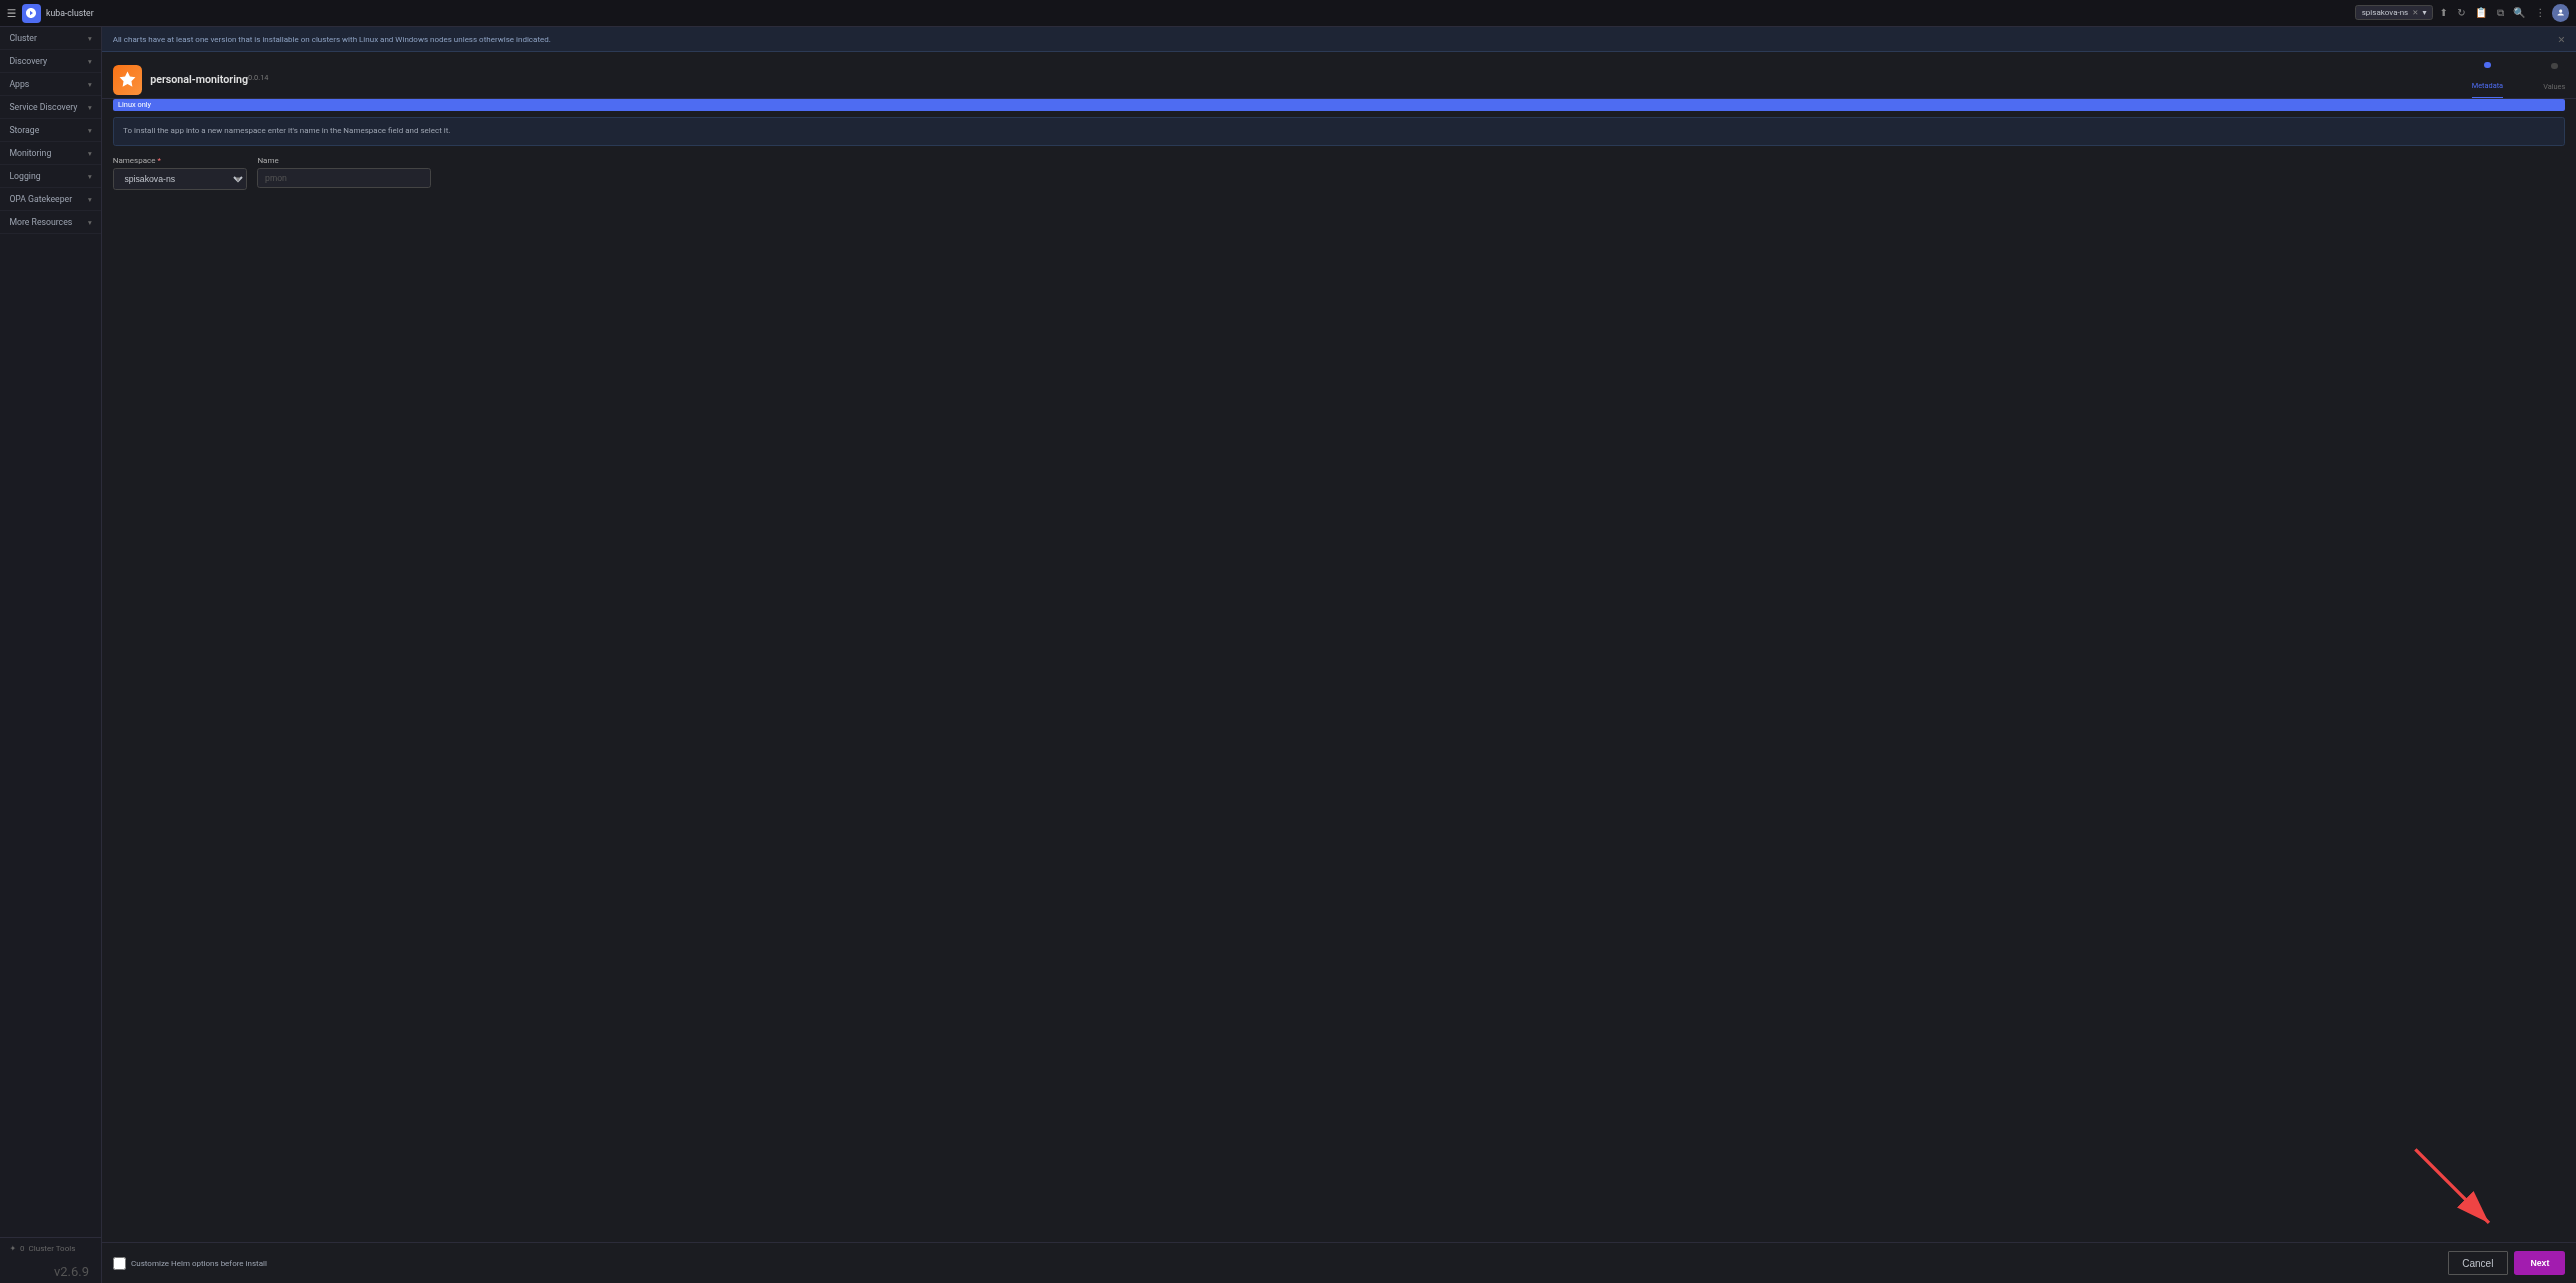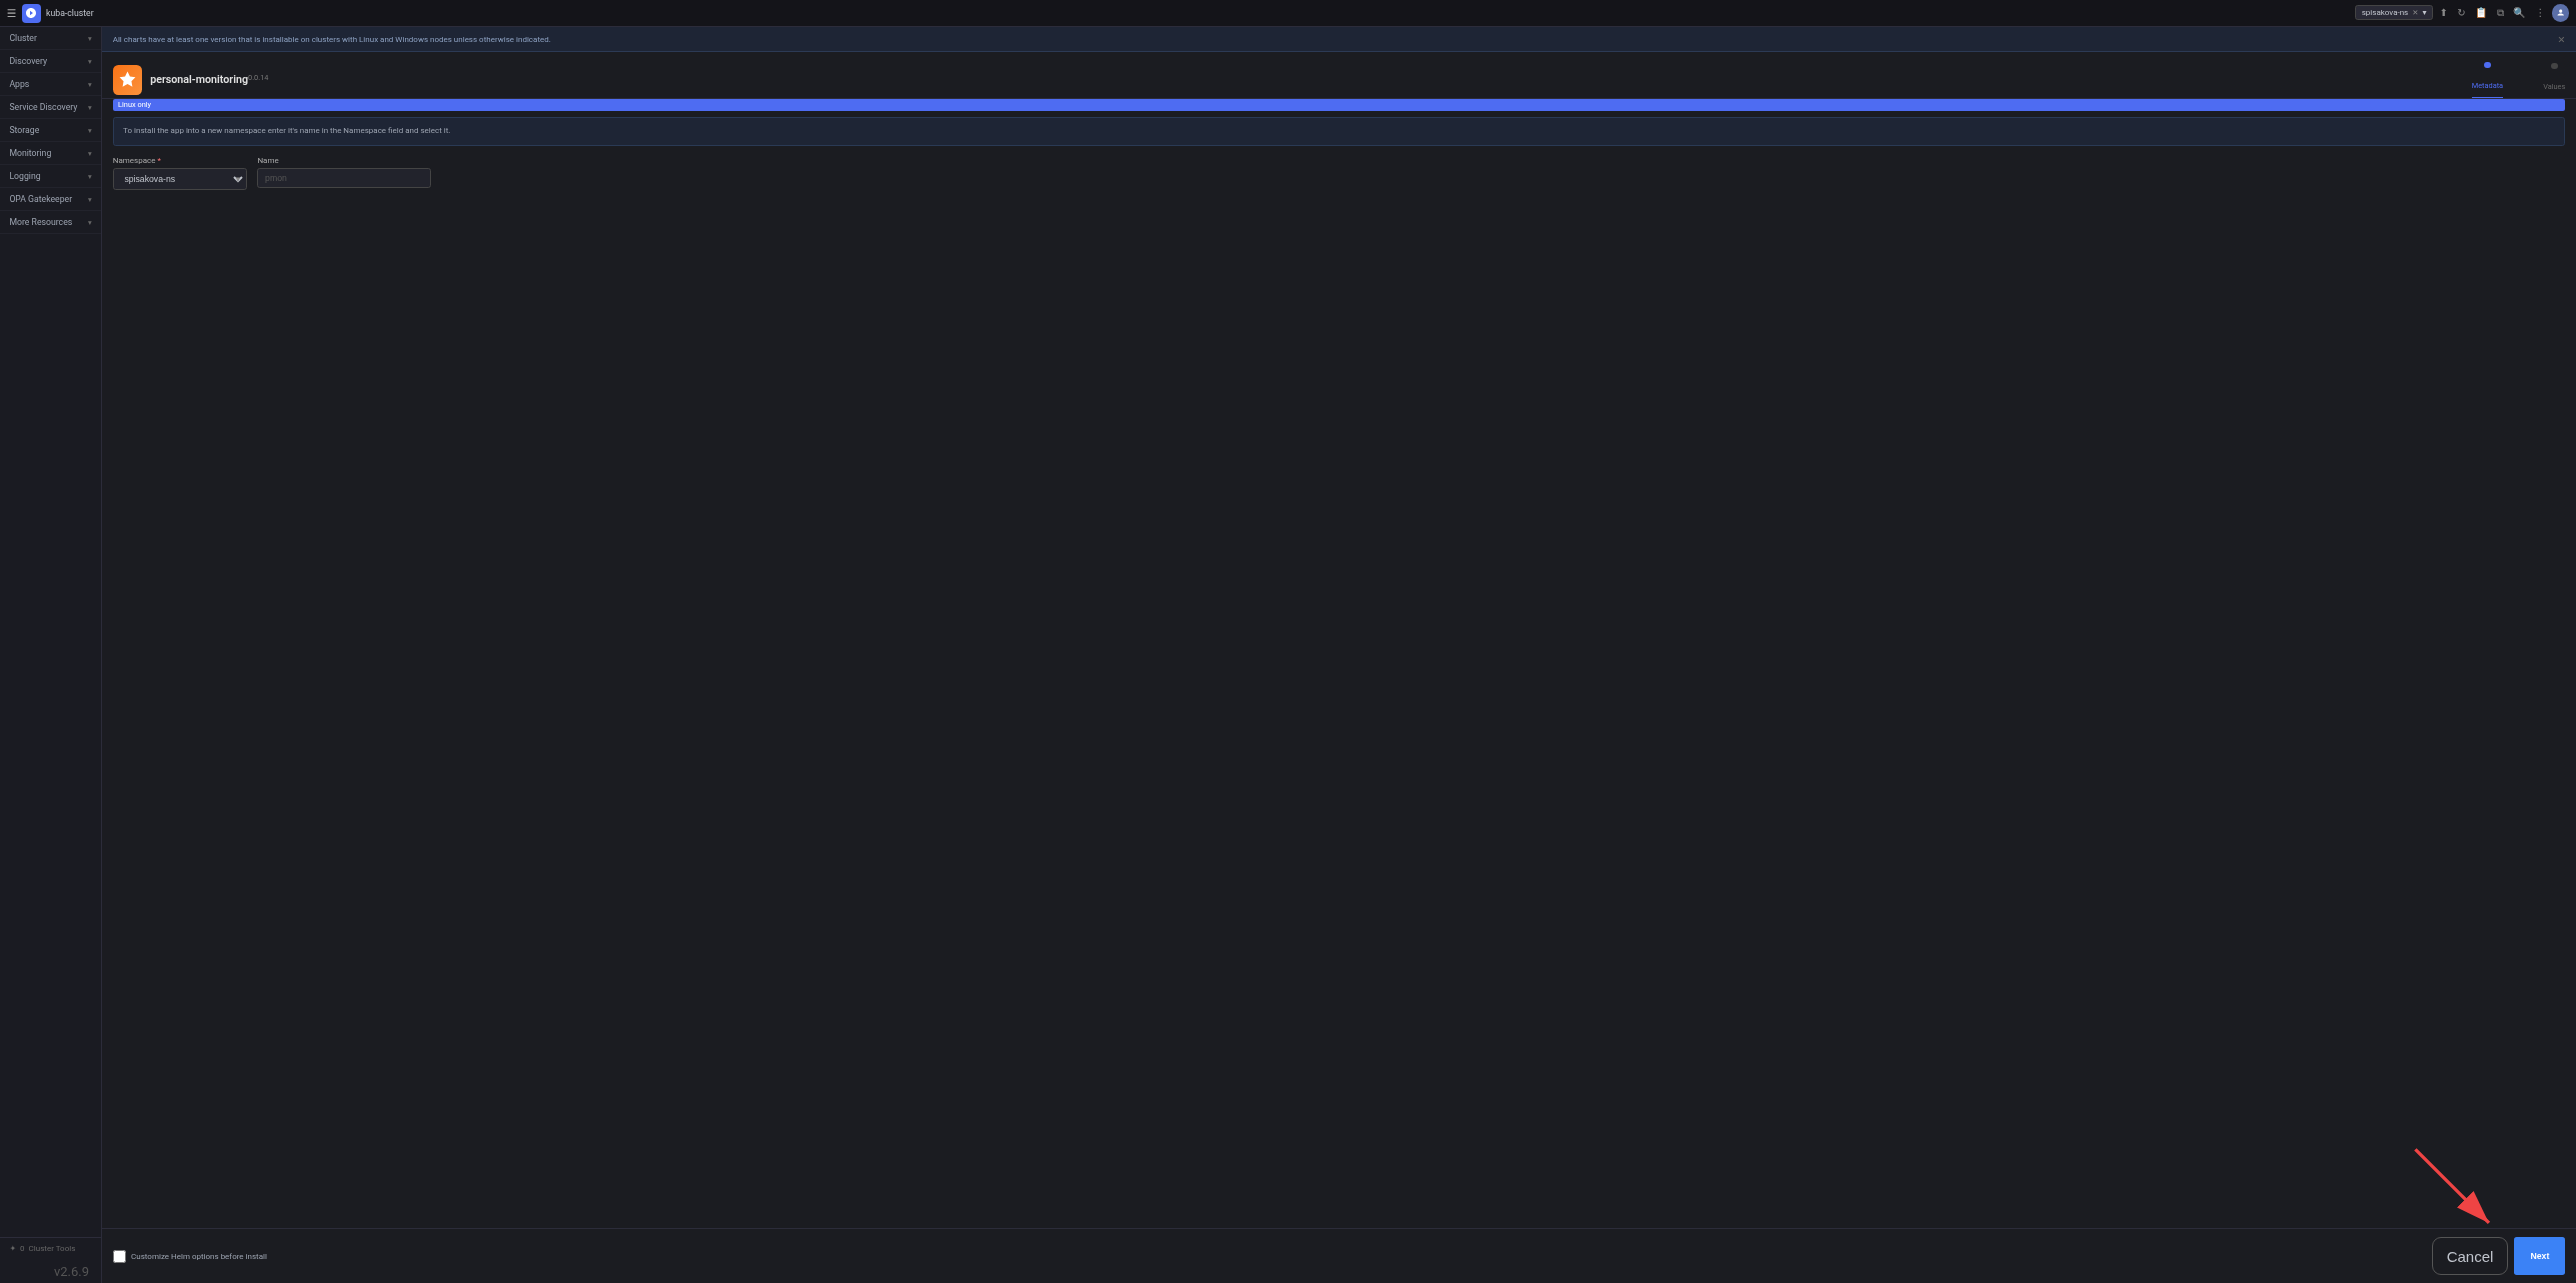--- a/index.html
+++ b/index.html
@@ -337,29 +337,29 @@
     }
     .bottom-buttons {
       display: flex;
       gap: 6.7px;
     }
     .btn-cancel {
       background: transparent;
       border: 0.7px solid #555;
       color: #c0c4cc;
       padding: 4.7px 13.4px;
-      border-radius: 9px;
-      font-size: 15px;
+      border-radius: 1px;
+      font-size: 10px;
       cursor: pointer;
     }
     .btn-next {
-      background: #3b82f6;
+      background: #a21caf;
       border: none;
       color: white;
-      padding: 14px 16px;
+      padding: 7px 16px;
       border-radius: 2.7px;
       font-size: 8.7px;
       cursor: pointer;
       font-weight: 600;
     }
 
     
     .red-arrow {
       position: absolute;
       bottom: 40px;

